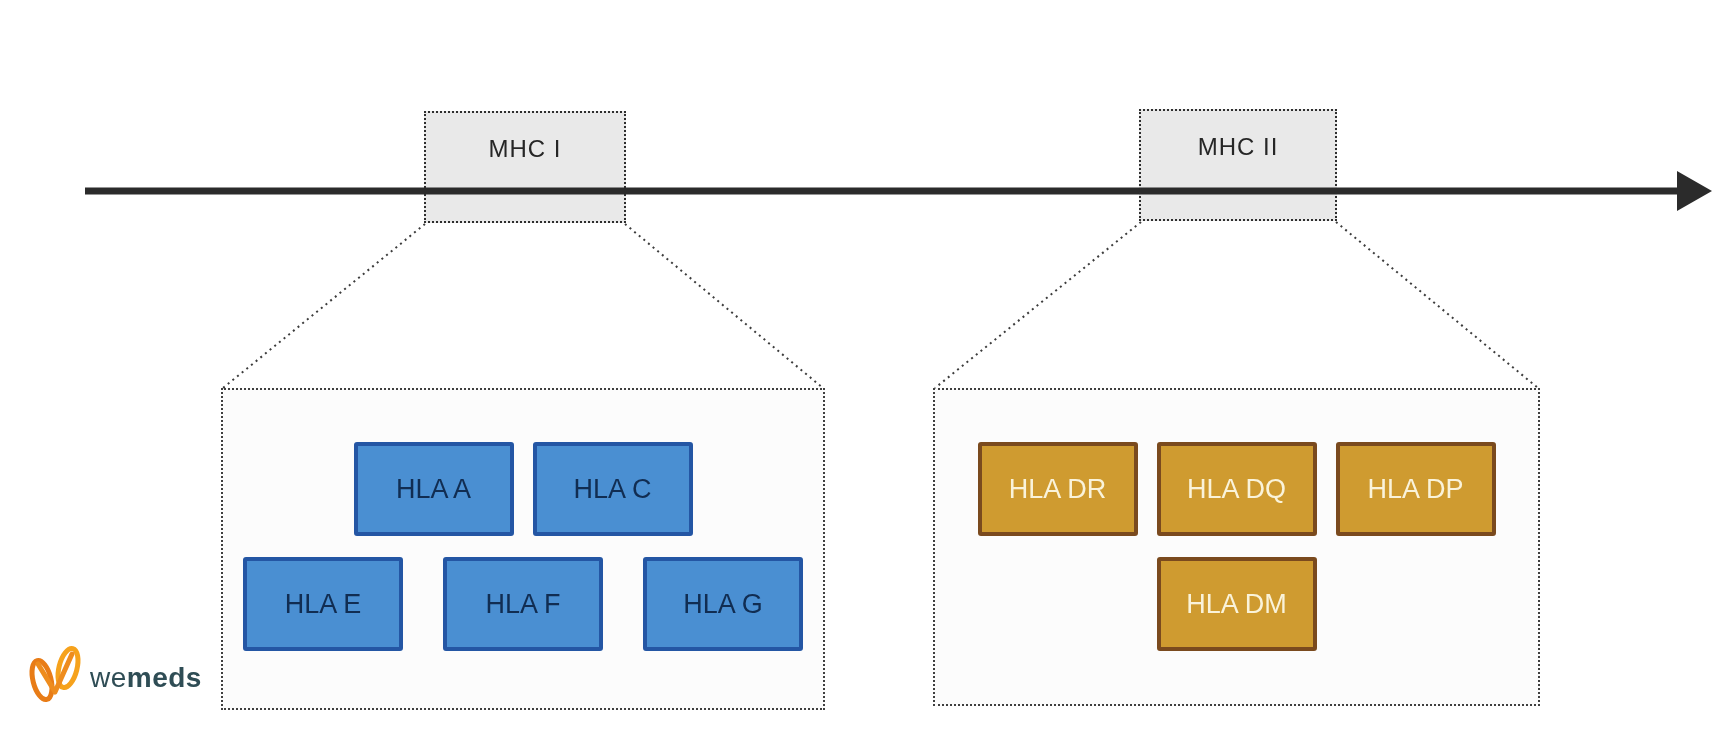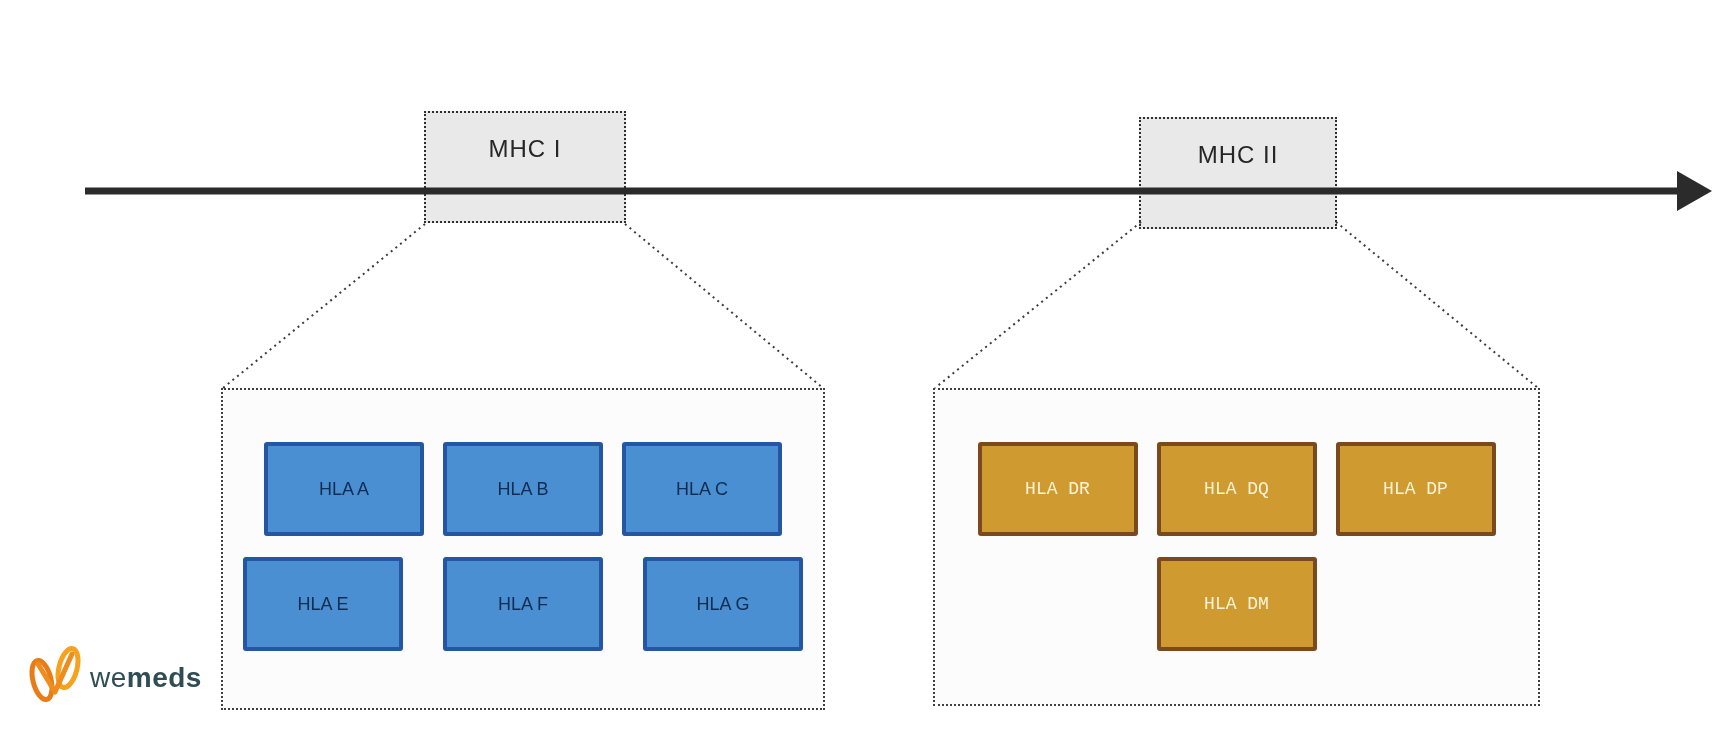--- a/index.html
+++ b/index.html
@@ -13,35 +13,35 @@
   html,body{margin:0;padding:0;}
   body{font-family:"Liberation Sans", sans-serif;background:var(--page-bg);}
   .canvas{position:relative;width:1722px;height:736px;background:var(--page-bg);overflow:hidden;}
 
   svg.overlay{position:absolute;left:0;top:0;width:1722px;height:736px;z-index:2;pointer-events:none;}
 
   .mhc-box{position:absolute;z-index:1;background:var(--mhc-box-fill);
     border:2px dotted var(--mhc-box-border);box-sizing:border-box;text-align:center;}
   .mhc-box .mhc-label{display:block;margin-top:22px;font-size:24px;color:var(--mhc-text);letter-spacing:1px;}
   #mhc1-box{left:424px;top:111px;width:202px;height:112px;}
-  #mhc2-box{left:1139px;top:109px;width:198px;height:112px;margin-top:8px;}
+  #mhc2-box{left:1139px;top:109px;width:198px;height:112px;}
 
   .region-box{position:absolute;z-index:1;background:var(--region-fill);
     border:2px dotted var(--dotted-color);box-sizing:border-box;}
   #region1{left:221px;top:388px;width:604px;height:322px;}
   #region2{left:933px;top:388px;width:607px;height:318px;}
 
   .gene-row{position:absolute;left:0;right:0;display:flex;justify-content:center;gap:19px;}
   .row-1{top:52px;}
   .row-2{top:167px;gap:40px;}
 
   .gene-box{width:160px;height:94px;box-sizing:border-box;border-radius:3px;
-    display:flex;align-items:center;justify-content:center;font-size:18px;}
+    display:flex;align-items:center;justify-content:center;font-size:27px;}
   .class1 .gene-box{background:var(--class1-fill);border:4px solid var(--class1-border);color:var(--class1-text);}
-  .class2 .gene-box{background:var(--class2-fill);border:4px solid var(--class2-border);color:var(--class2-text);font-family:Liberation Mono, monospace;}
+  .class2 .gene-box{background:var(--class2-fill);border:4px solid var(--class2-border);color:var(--class2-text);}
 
   .logo{position:absolute;left:28px;top:642px;z-index:3;display:flex;align-items:flex-end;gap:8px;}
   .logo-text{font-size:28px;color:var(--logo-text);letter-spacing:0.5px;padding-bottom:14px;}
   .logo-text .bold{font-weight:bold;}
 </style>
 </head>
 <body>
 
 <div class="canvas">
 
@@ -58,21 +58,20 @@
     <span class="mhc-label">MHC I</span>
   </div>
 
   <div class="mhc-box" id="mhc2-box">
     <span class="mhc-label">MHC II</span>
   </div>
 
   <div class="region-box class1" id="region1">
     <div class="gene-row row-1">
       <div class="gene-box">HLA A</div>
-      <div class="gene-box">HLA B</div>
       <div class="gene-box">HLA C</div>
     </div>
     <div class="gene-row row-2">
       <div class="gene-box">HLA E</div>
       <div class="gene-box">HLA F</div>
       <div class="gene-box">HLA G</div>
     </div>
   </div>
 
   <div class="region-box class2" id="region2">

